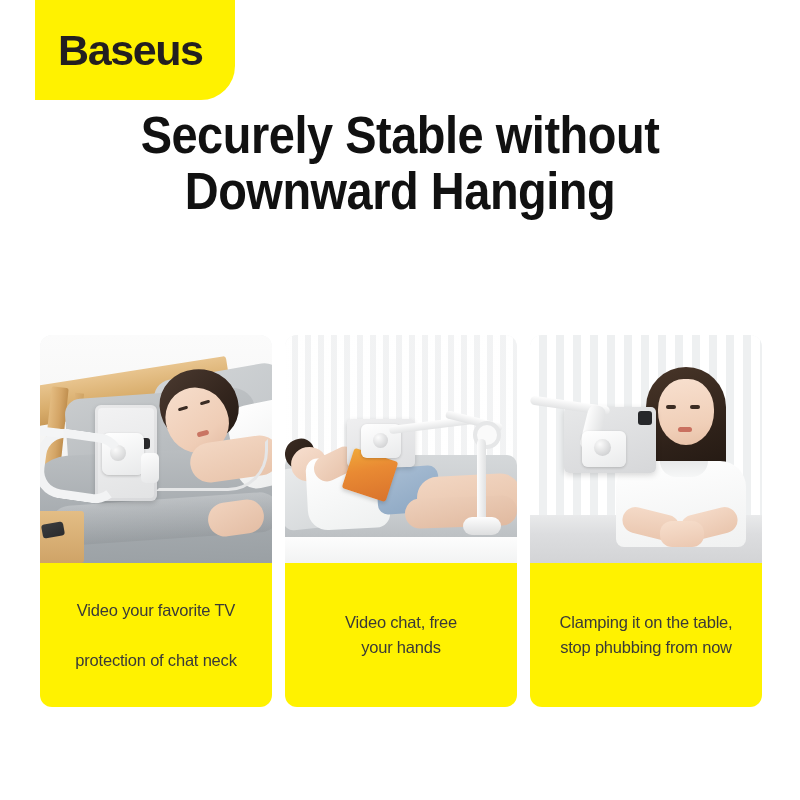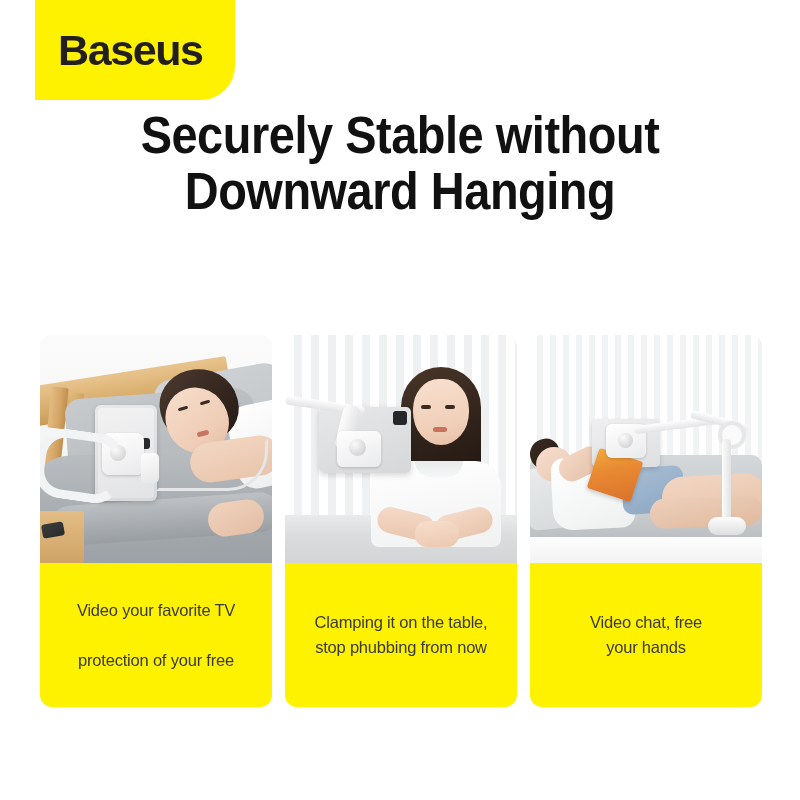--- a/index.html
+++ b/index.html
@@ -538,51 +538,21 @@
         <div class="p1-gooseneck"></div>
         <div class="p1-arm-bar"></div>
         <div class="p1-cable"></div>
         <div class="p1-nightstand"></div>
         <div class="p1-phone"></div>
       </div>
       <div class="caption">
         <div class="caption-text">
           <span>Video your favorite TV</span><br>
           <br>
-          <span>protection of your free</span>
-        </div>
-      </div>
-    </div>
-
-    <div class="panel">
-      <div class="photo">
-        <div class="p3-bg"></div>
-        <div class="p3-curtain"></div>
-        <div class="p3-table"></div>
-        <div class="p3-hair"></div>
-        <div class="p3-face"></div>
-        <div class="p3-eye1"></div>
-        <div class="p3-eye2"></div>
-        <div class="p3-lip"></div>
-        <div class="p3-body"></div>
-        <div class="p3-collar"></div>
-        <div class="p3-forearm1"></div>
-        <div class="p3-forearm2"></div>
-        <div class="p3-hands"></div>
-        <div class="p3-tablet"></div>
-        <div class="p3-cam"></div>
-        <div class="p3-armbar"></div>
-        <div class="p3-armbar2"></div>
-        <div class="p3-clamp"></div>
-        <div class="p3-knob"></div>
-      </div>
-      <div class="caption">
-        <div class="caption-text">
-          <span>Clamping it on the table,</span><br>
-          <span>stop phubbing from now</span>
+          <span>protection of chat neck</span>
         </div>
       </div>
     </div>
 
     <div class="panel">
       <div class="photo">
         <div class="p2-bg"></div>
         <div class="p2-curtain"></div>
         <div class="p2-sofa-back"></div>
         <div class="p2-sofa-seat"></div>
@@ -606,14 +576,44 @@
         <div class="p2-base"></div>
       </div>
       <div class="caption">
         <div class="caption-text">
           <span>Video chat, free</span><br>
           <span>your hands</span>
         </div>
       </div>
     </div>
 
+    <div class="panel">
+      <div class="photo">
+        <div class="p3-bg"></div>
+        <div class="p3-curtain"></div>
+        <div class="p3-table"></div>
+        <div class="p3-hair"></div>
+        <div class="p3-face"></div>
+        <div class="p3-eye1"></div>
+        <div class="p3-eye2"></div>
+        <div class="p3-lip"></div>
+        <div class="p3-body"></div>
+        <div class="p3-collar"></div>
+        <div class="p3-forearm1"></div>
+        <div class="p3-forearm2"></div>
+        <div class="p3-hands"></div>
+        <div class="p3-tablet"></div>
+        <div class="p3-cam"></div>
+        <div class="p3-armbar"></div>
+        <div class="p3-armbar2"></div>
+        <div class="p3-clamp"></div>
+        <div class="p3-knob"></div>
+      </div>
+      <div class="caption">
+        <div class="caption-text">
+          <span>Clamping it on the table,</span><br>
+          <span>stop phubbing from now</span>
+        </div>
+      </div>
+    </div>
+
   </div>
 </div>
 
 </body></html>

